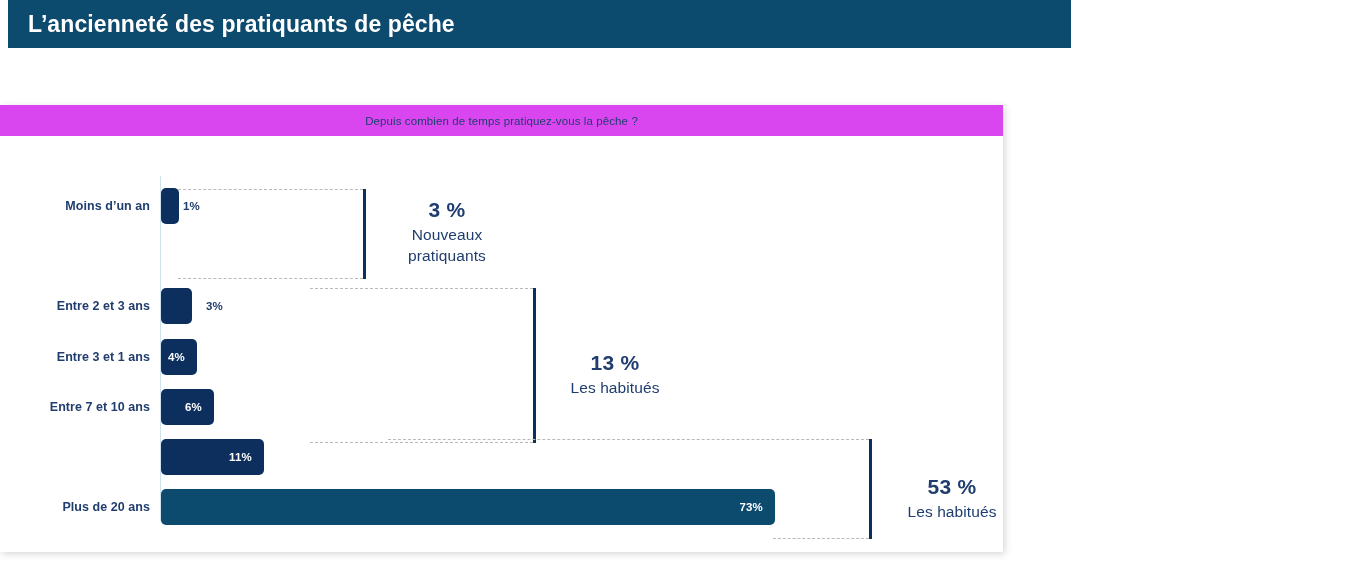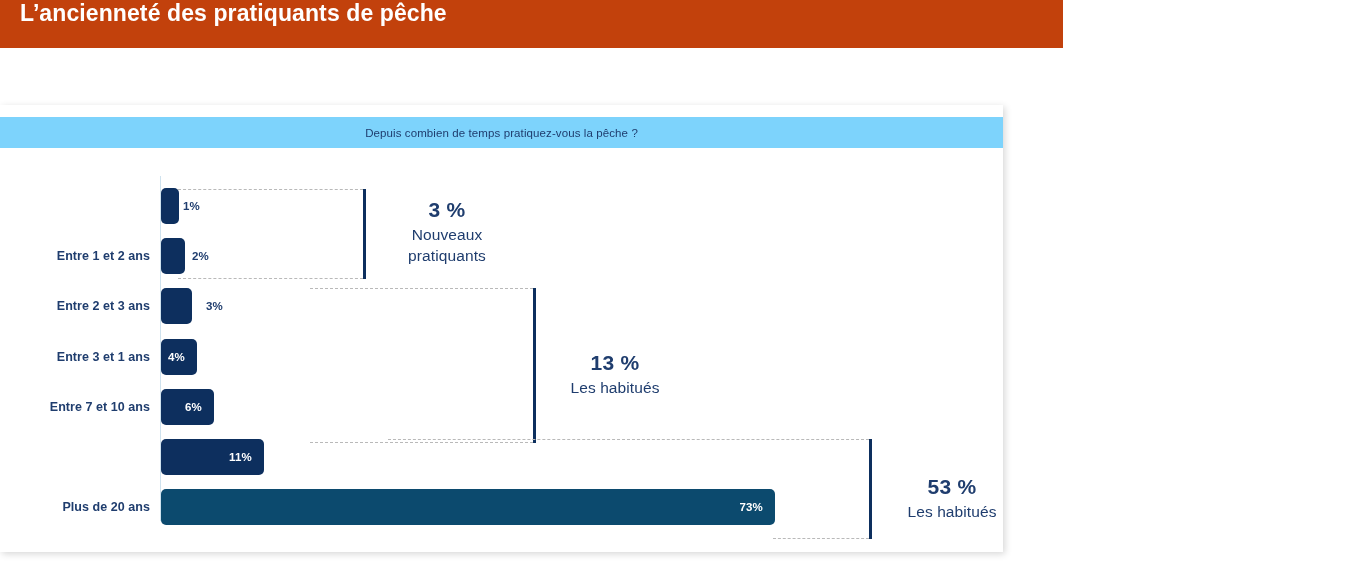--- a/index.html
+++ b/index.html
@@ -10,48 +10,48 @@
     width: 1366px; height: 580px;
     position: relative;
     overflow: hidden;
     font-family: "Liberation Sans", sans-serif;
     -webkit-font-smoothing: antialiased;
   }
 
   
   #title-bar {
     position: absolute;
-    left: 0; top: 0;
+    left: 8px; top: 0;
     width: 1063px; height: 48px;
-    background: #c2410c;
+    background: #0c4a6e;
     display: flex;
-    align-items: flex-start;
+    align-items: center;
   }
   #title-bar .title-text {
     color: #ffffff;
     font-size: 23px;
     font-weight: bold;
     letter-spacing: 0.1px;
     margin-left: 20px;
     white-space: nowrap;
   }
 
   
   #chart-panel {
     position: absolute;
     left: 0; top: 105px;
     width: 1003px; height: 447px;
     background: #ffffff;
     box-shadow: 2px 2px 7px rgba(0,0,0,0.16);
   }
   #chart-header {
     position: absolute;
-    left: 0; top: 12px;
+    left: 0; top: 0;
     width: 100%; height: 31px;
-    background: #7dd3fc;
+    background: #d946ef;
     display: flex;
     align-items: center;
     justify-content: center;
   }
   #chart-header .subtitle-text {
     color: #1f3d6e;
     font-size: 11.5px;
     font-weight: normal;
     letter-spacing: 0.1px;
     white-space: nowrap;
@@ -174,31 +174,27 @@
 
   <div id="chart-header">
     <span class="subtitle-text">Depuis combien de temps pratiquez-vous la pêche ?</span>
   </div>
 
   <div id="plot-area">
 
     <div id="axis-line"></div>
 
     <div class="bar-row" style="top:45px;">
+      <div class="cat-label-wrap">
+        <div class="cat-label">Moins d’un an</div>
+      </div>
       <div class="bar navy" style="width:18px;"></div>
       <div class="bar-value-out" style="left:183px;">1%</div>
     </div>
 
-    <div class="bar-row" style="top:95px;">
-      <div class="cat-label-wrap">
-        <div class="cat-label">Entre 1 et 2 ans</div>
-      </div>
-      <div class="bar navy" style="width:24px;"></div>
-      <div class="bar-value-out" style="left:192px;">2%</div>
-    </div>
 
     <div class="bar-row" style="top:145px;">
       <div class="cat-label-wrap">
         <div class="cat-label">Entre 2 et 3 ans</div>
       </div>
       <div class="bar navy" style="width:31px;"></div>
       <div class="bar-value-out" style="left:206px;">3%</div>
     </div>
 
     <div class="bar-row" style="top:196px;">

